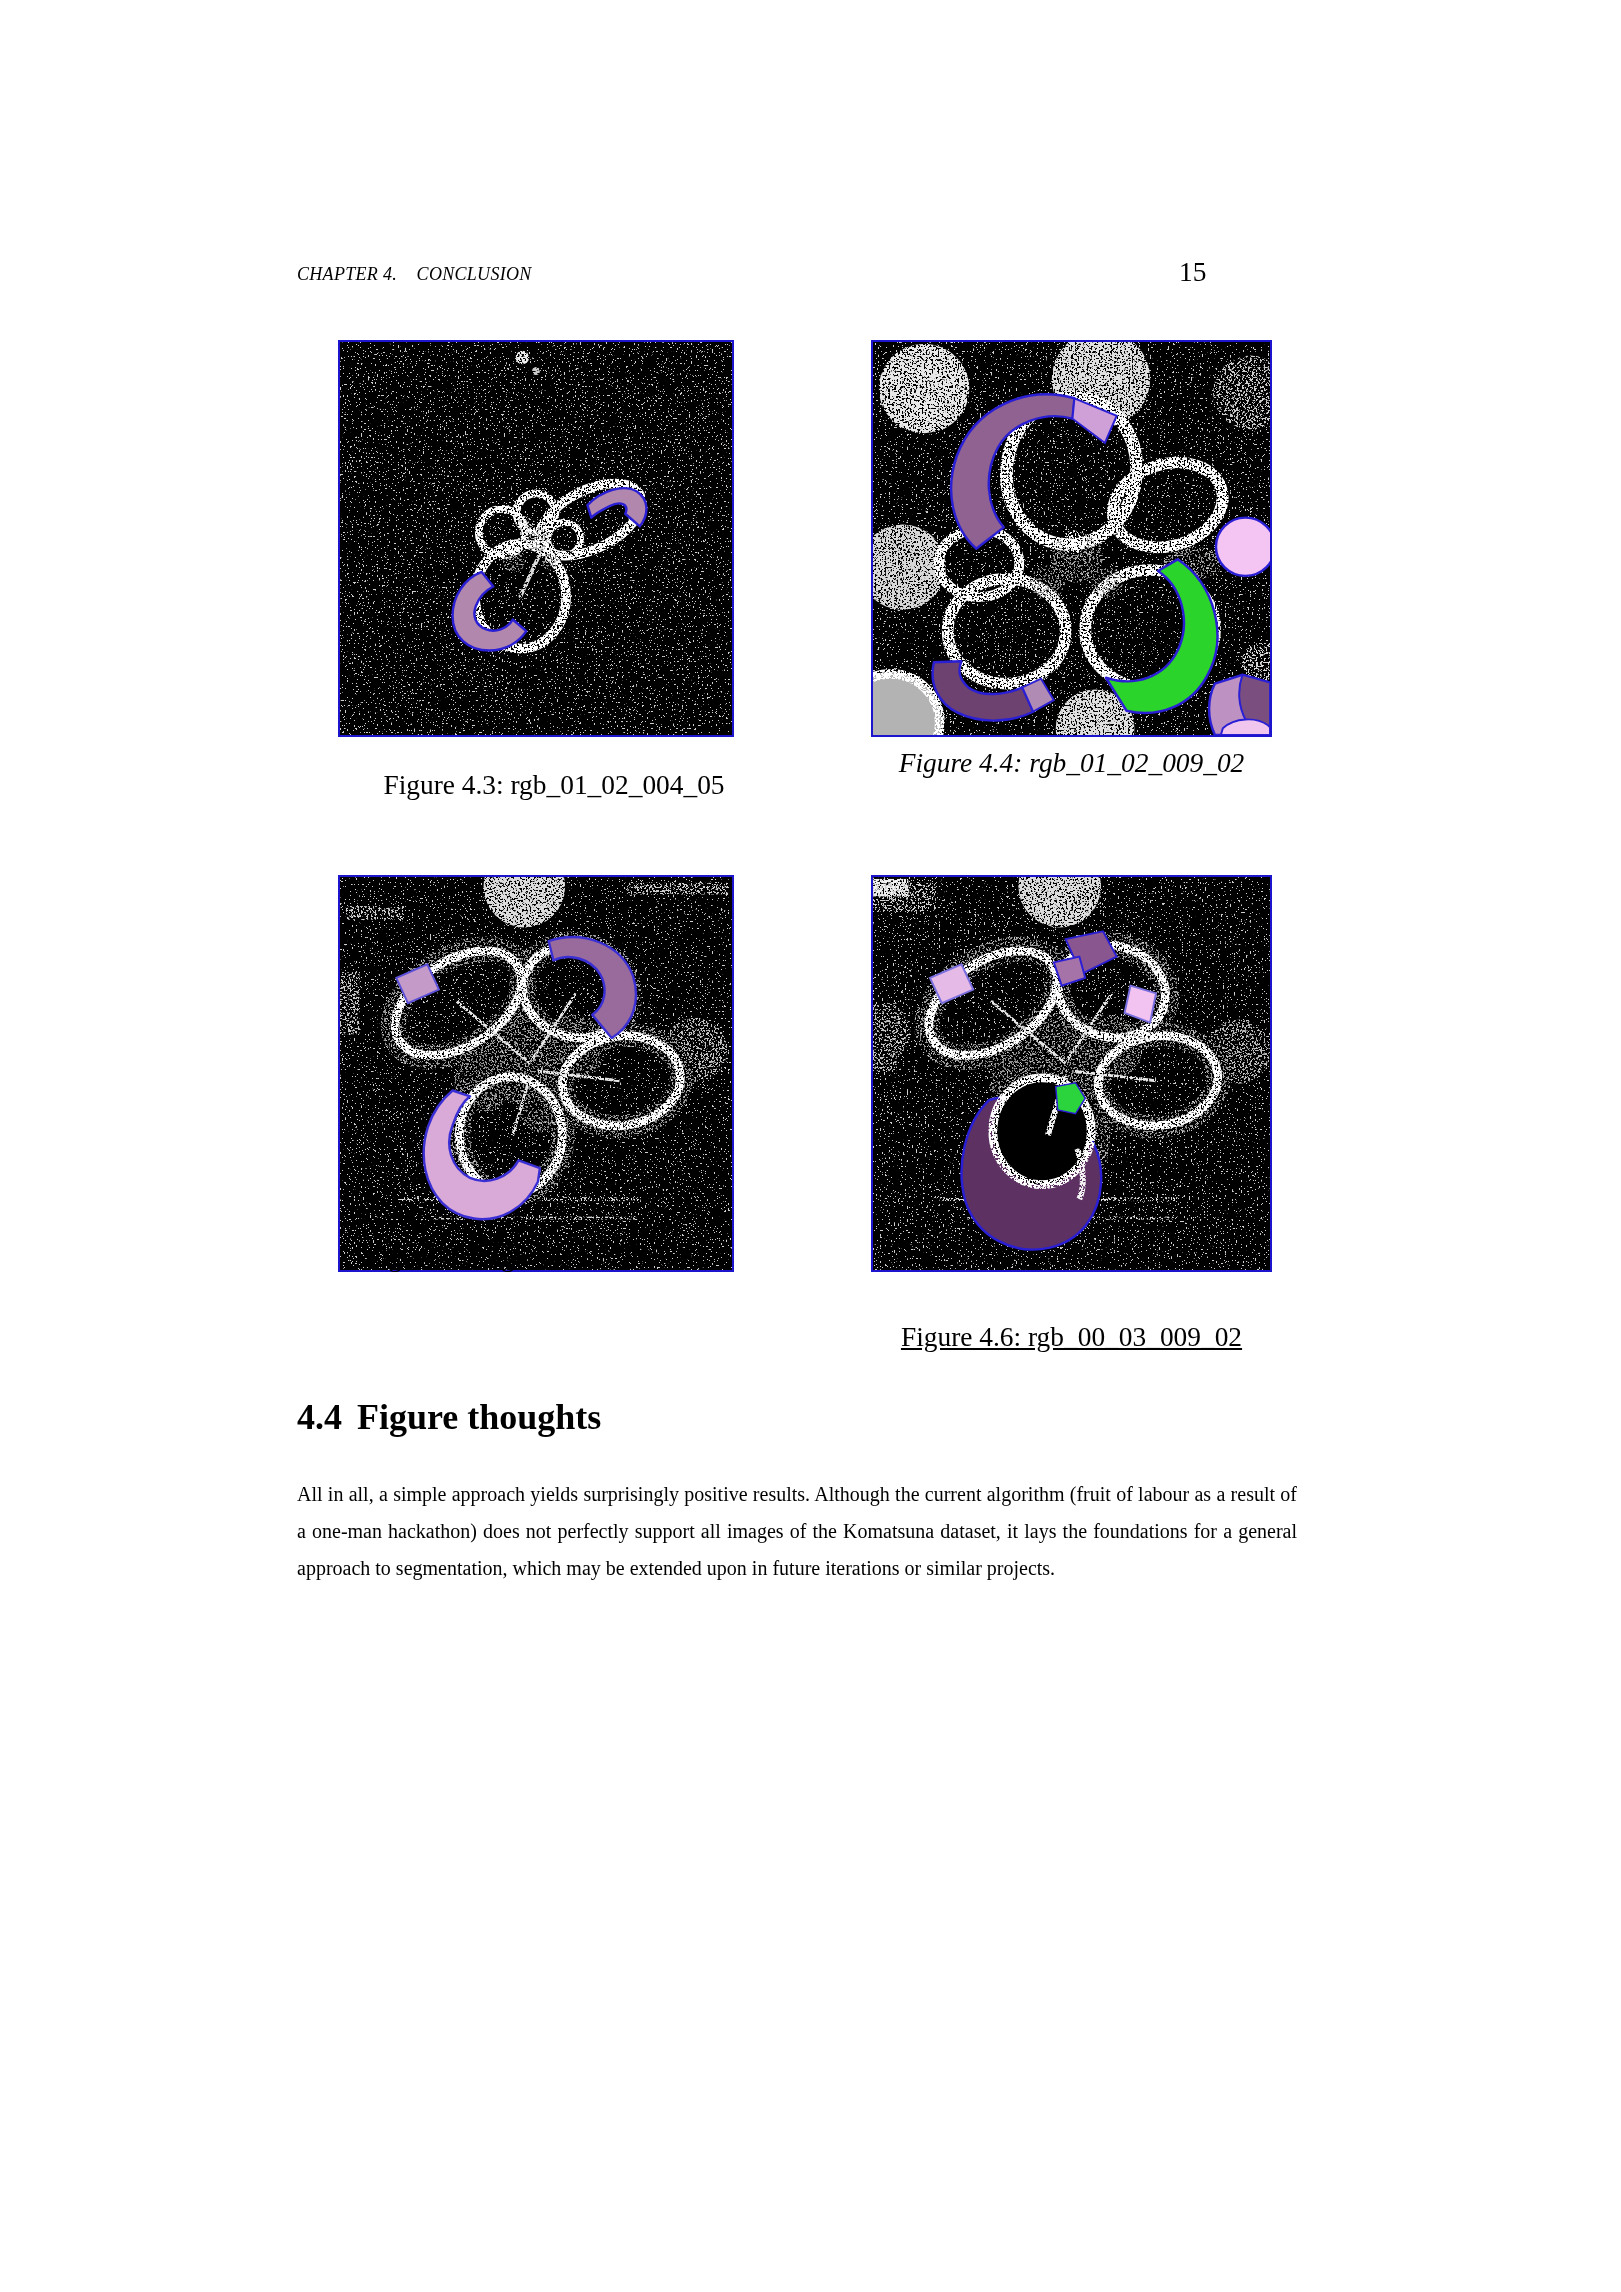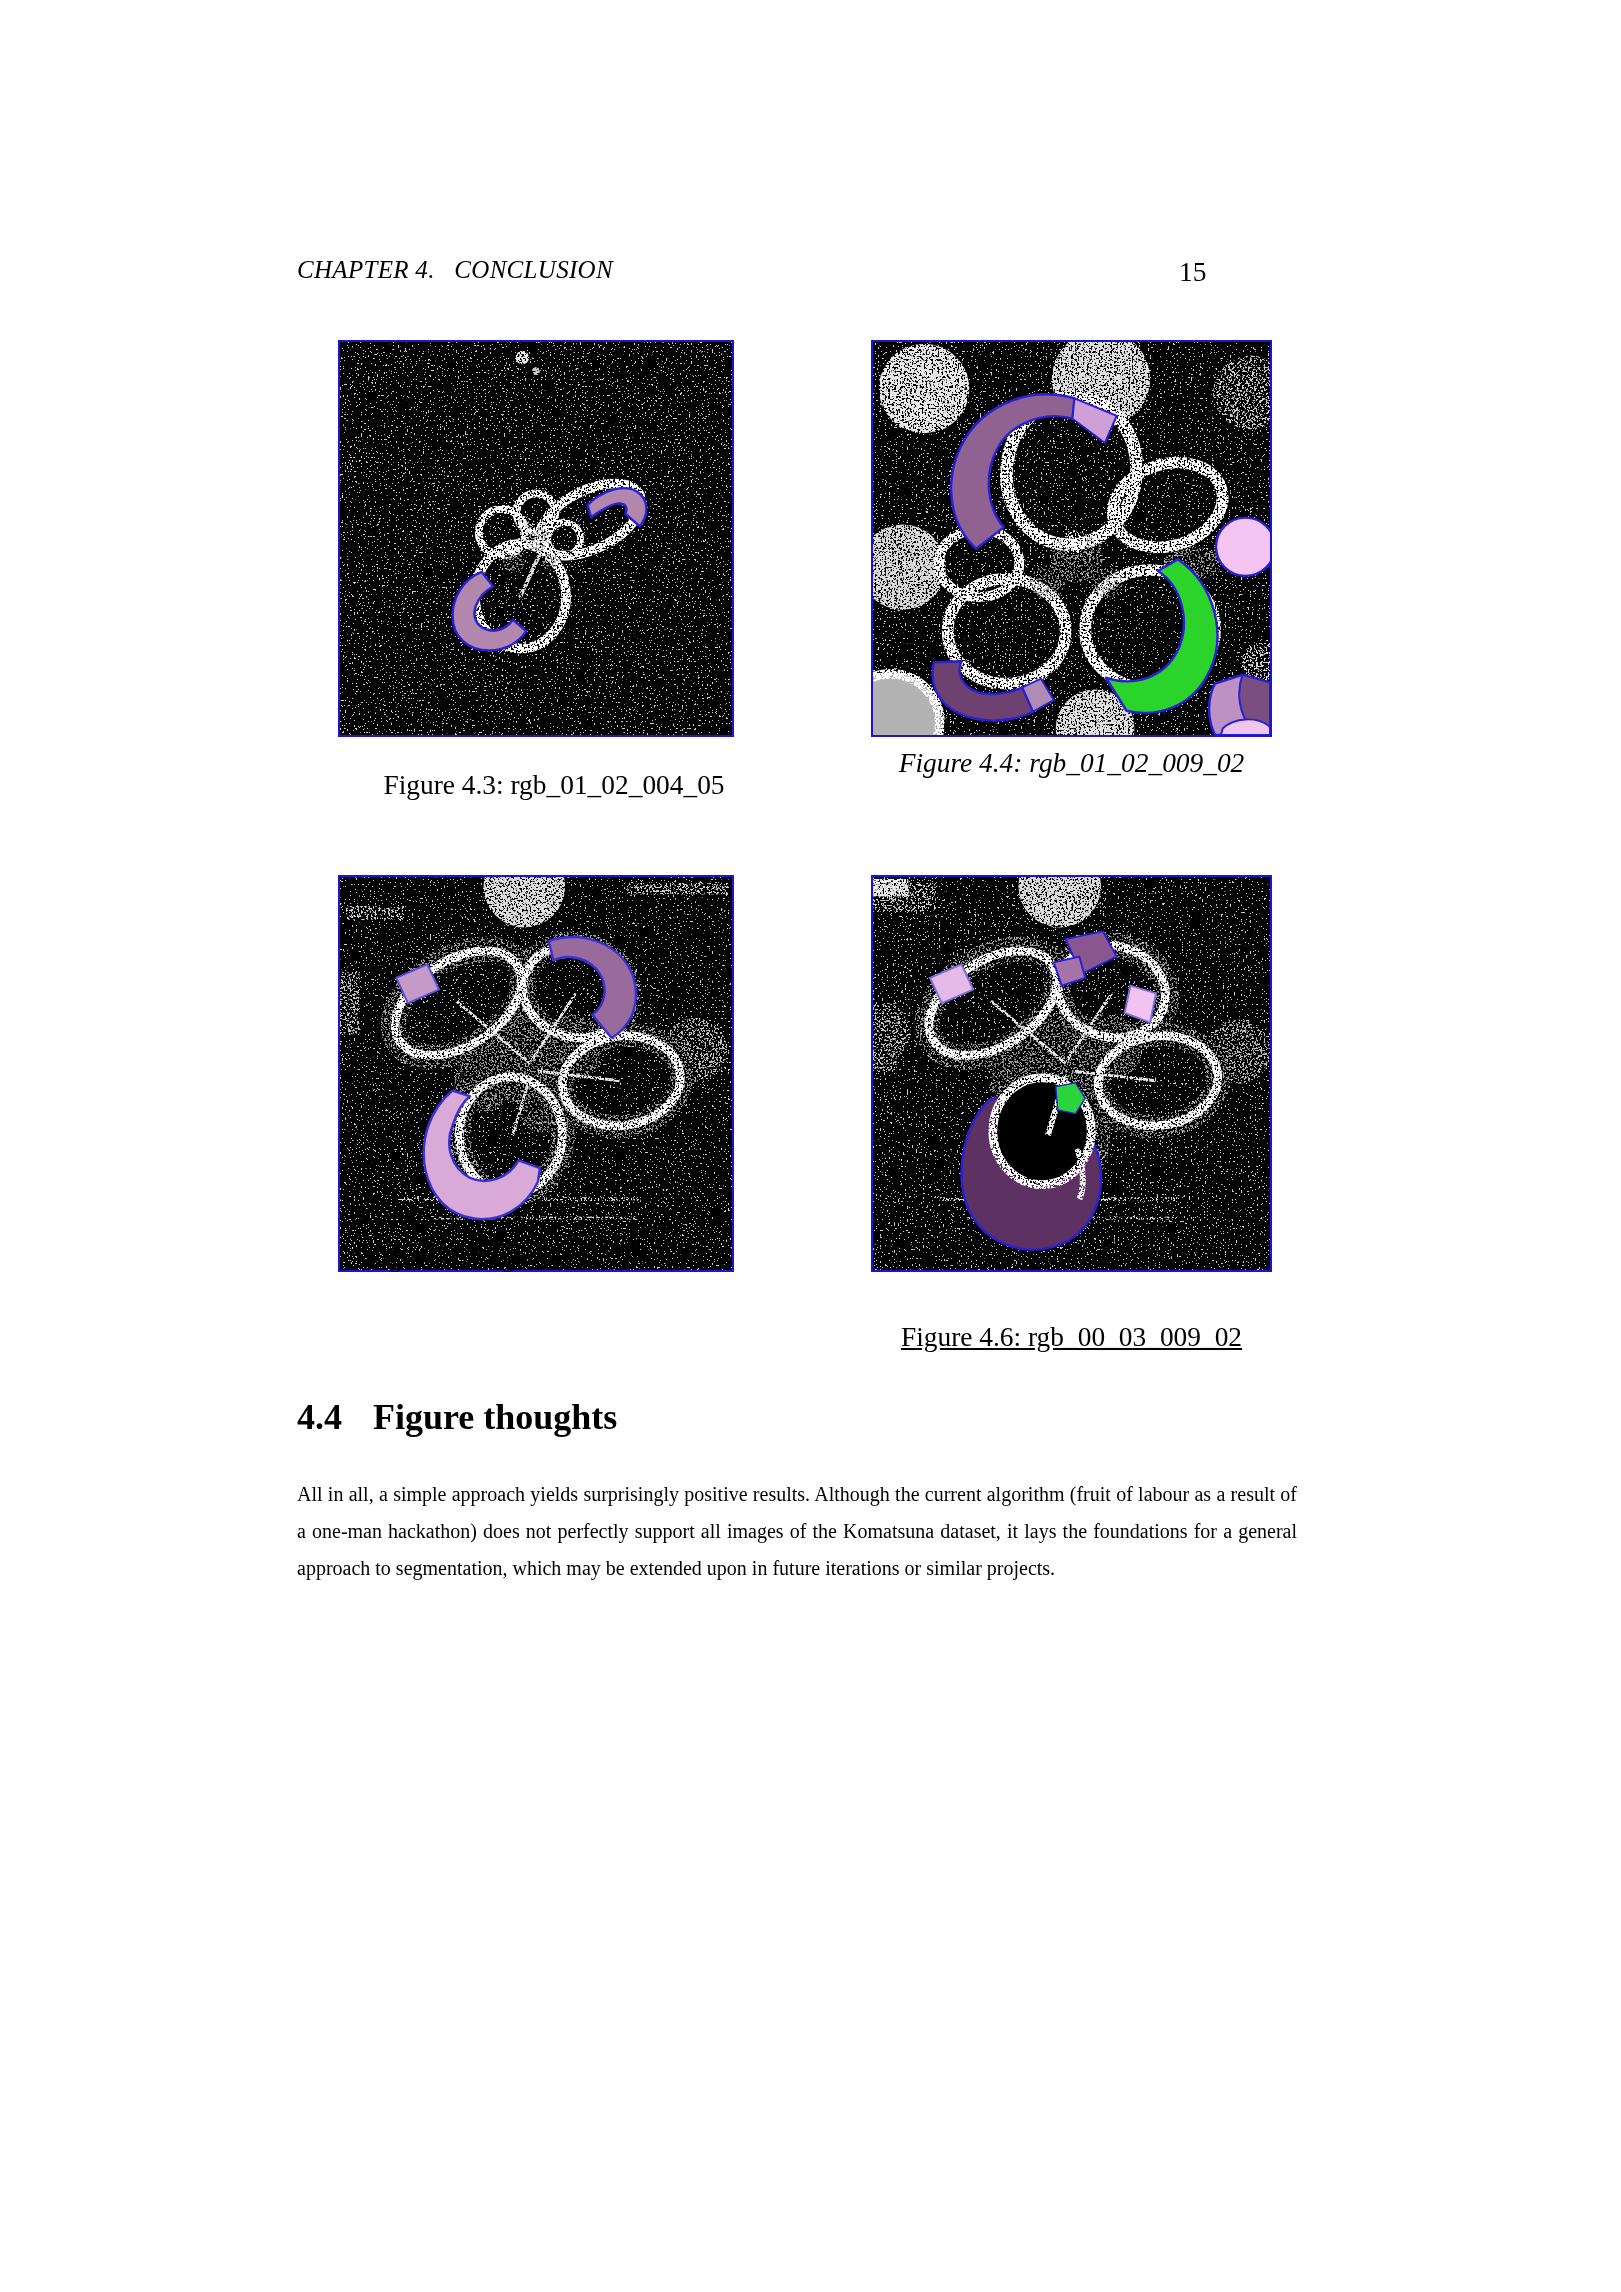--- a/index.html
+++ b/index.html
@@ -1,21 +1,21 @@
 <!DOCTYPE html>
 <html><head>
 <meta charset="utf-8">
 <style>
   html,body{margin:0;padding:0;background:#ffffff;}
   .page{
     position:relative;width:1621px;height:2293px;background:#ffffff;
     font-family:"Liberation Serif","DejaVu Serif",serif;color:#000;overflow:hidden;
   }
   .runhead-left{
-    position:absolute;left:297px;top:256px;font-size:25px;font-style:italic;letter-spacing:0.3px;
+    position:absolute;left:297px;top:264px;font-size:18px;font-style:italic;letter-spacing:0.3px;
   }
   .runhead-left .chap-label{margin-right:19.6px;}
   .runhead-page{
     position:absolute;left:1179px;top:257px;width:118px;text-align:left;font-size:27.4px;
   }
   .figimg{
     position:absolute;background:#000;border:2px solid #1c15cd;box-sizing:border-box;
   }
   .figimg svg{display:block;width:100%;height:100%;}
   #fig1{left:338px;top:340px;width:396px;height:397px;}
@@ -25,21 +25,21 @@
   .caption{
     position:absolute;font-size:27.4px;text-align:center;white-space:nowrap;
   }
   #cap1{left:356px;top:770px;width:396px;}
   #cap2{left:871px;top:748px;width:401px;font-style:italic;}
   #cap3{left:338px;top:1242px;width:396px;}
   #cap4{left:871px;top:1322px;width:401px;text-decoration:underline;}
   .sec-head{
     position:absolute;left:297px;top:1396px;font-size:36px;font-weight:bold;margin:0;
   }
-  .sec-head .sec-num{margin-right:31px;}
+  .sec-head .sec-num{margin-right:15px;}
   .body-par{
     position:absolute;left:297px;top:1476px;width:1000px;
     font-size:20px;line-height:37px;text-align:justify;margin:0;
   }
 </style>
 </head>
 <body>
 
 <div class="page">
 

